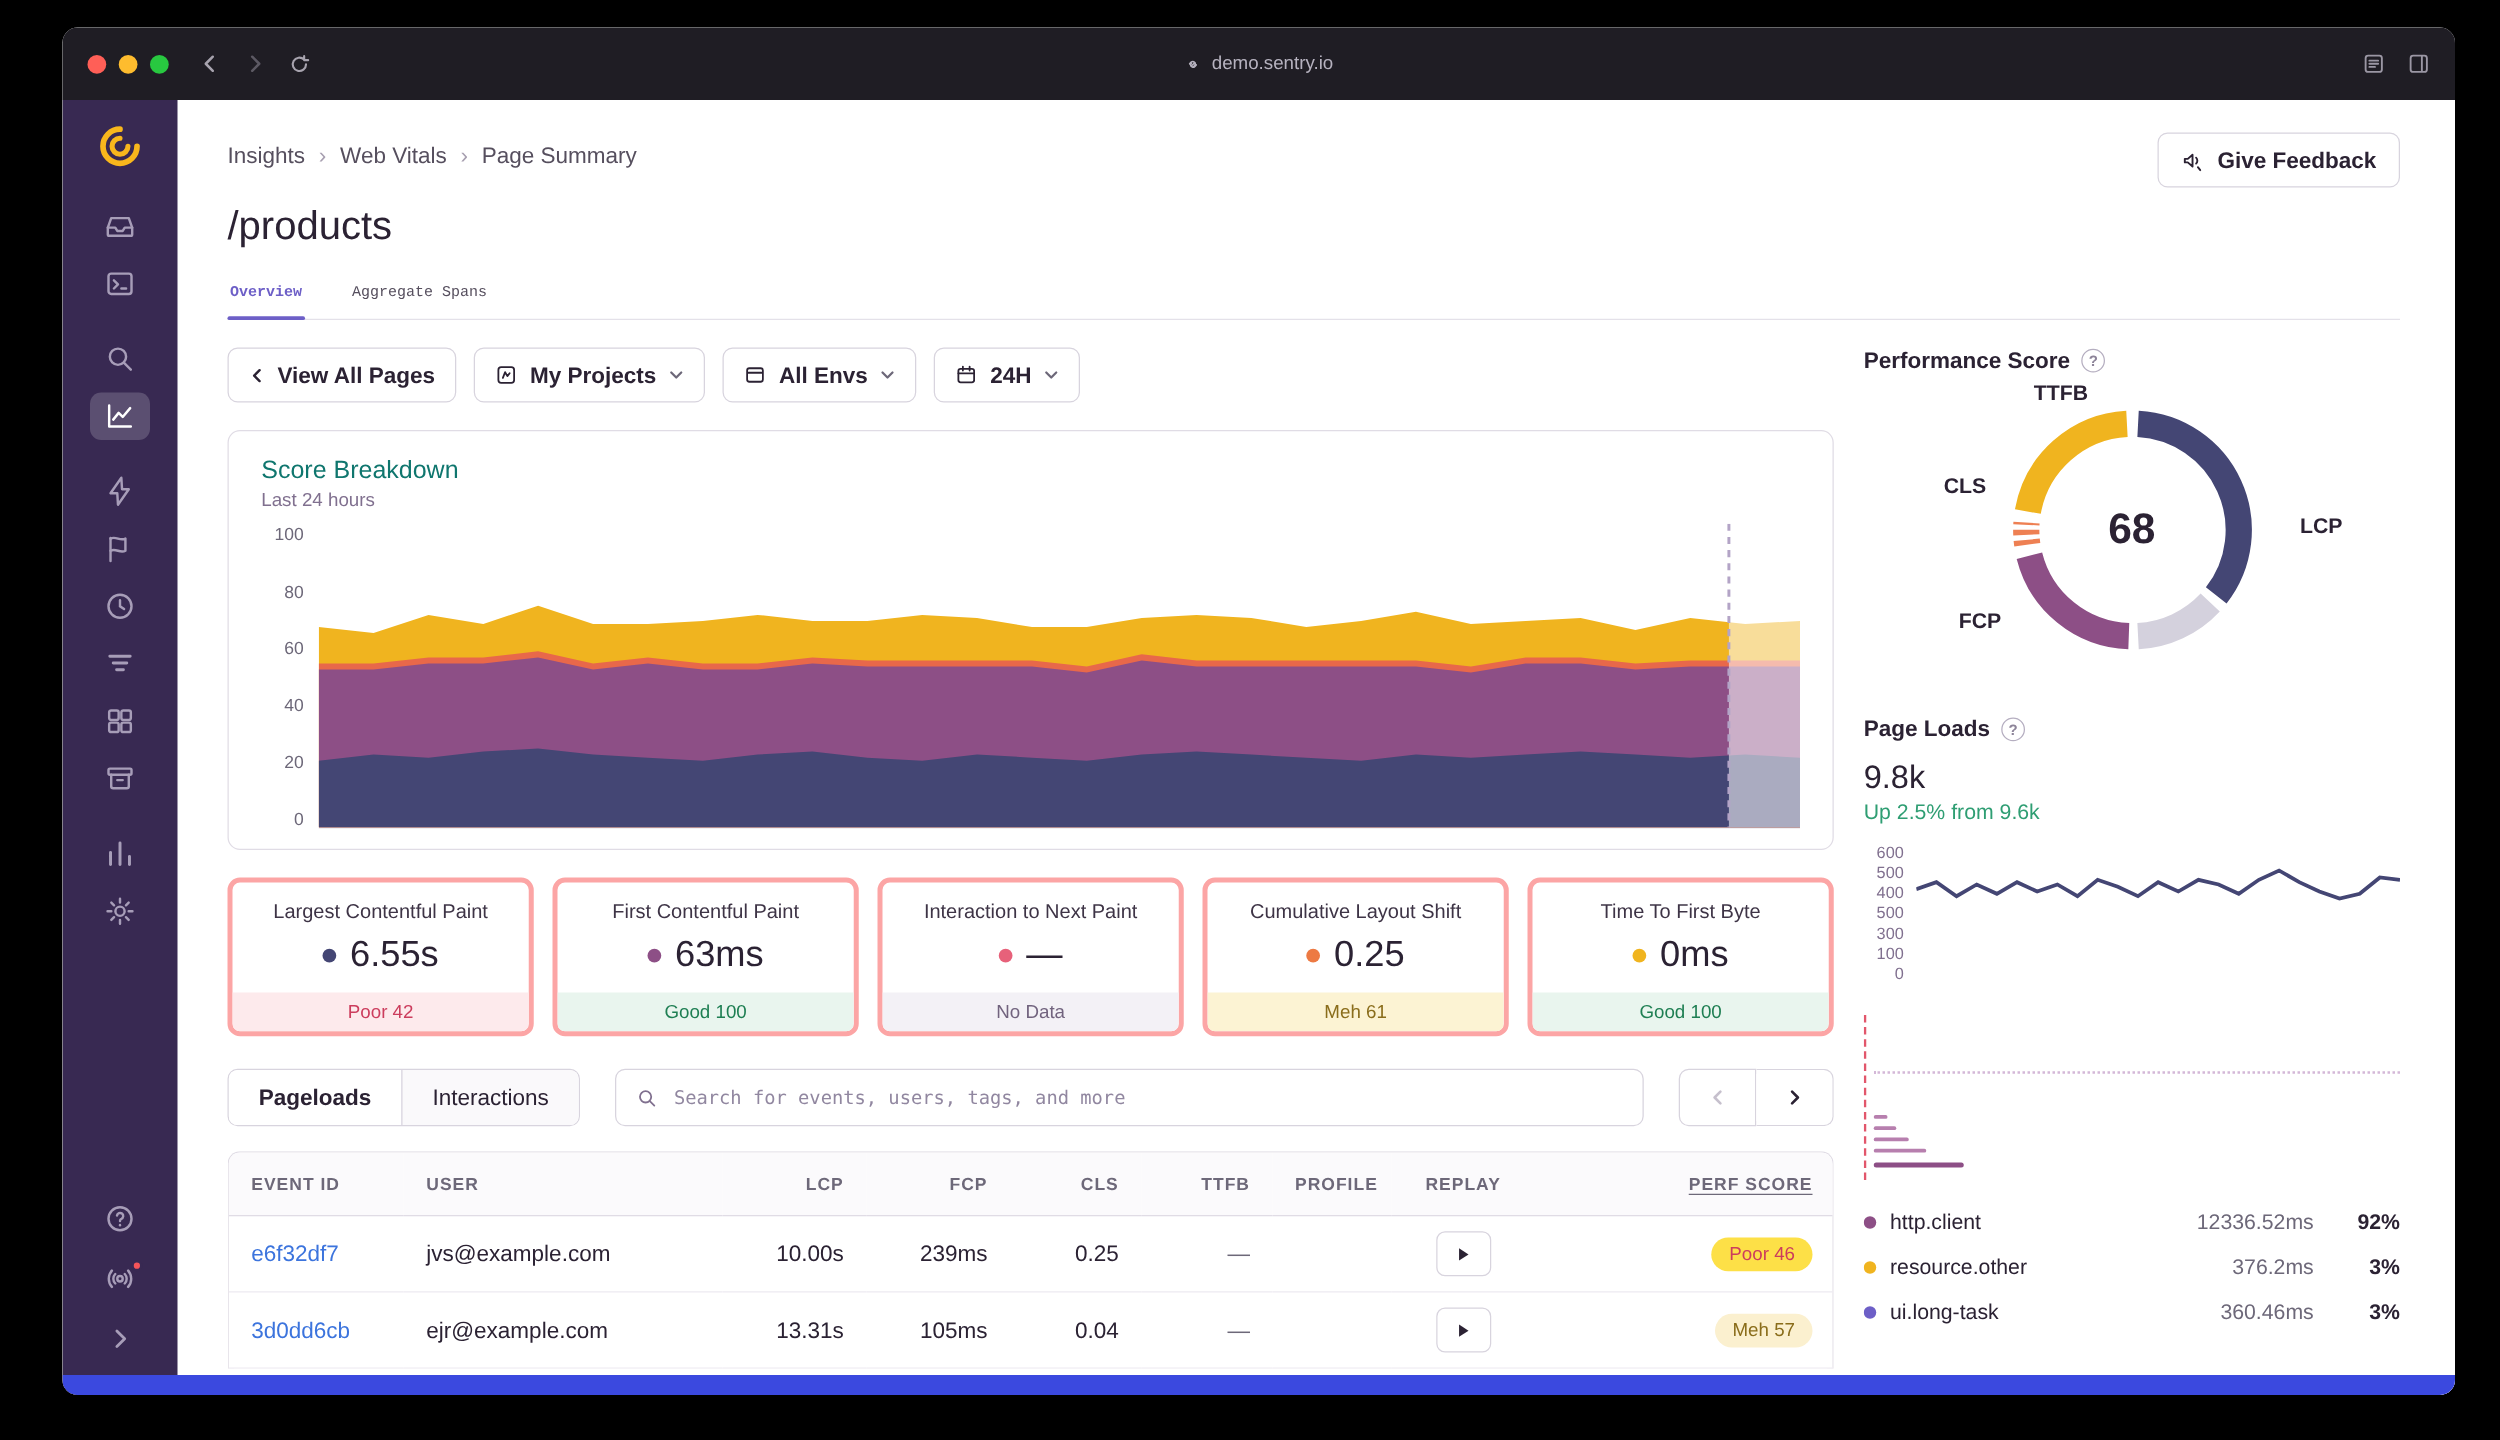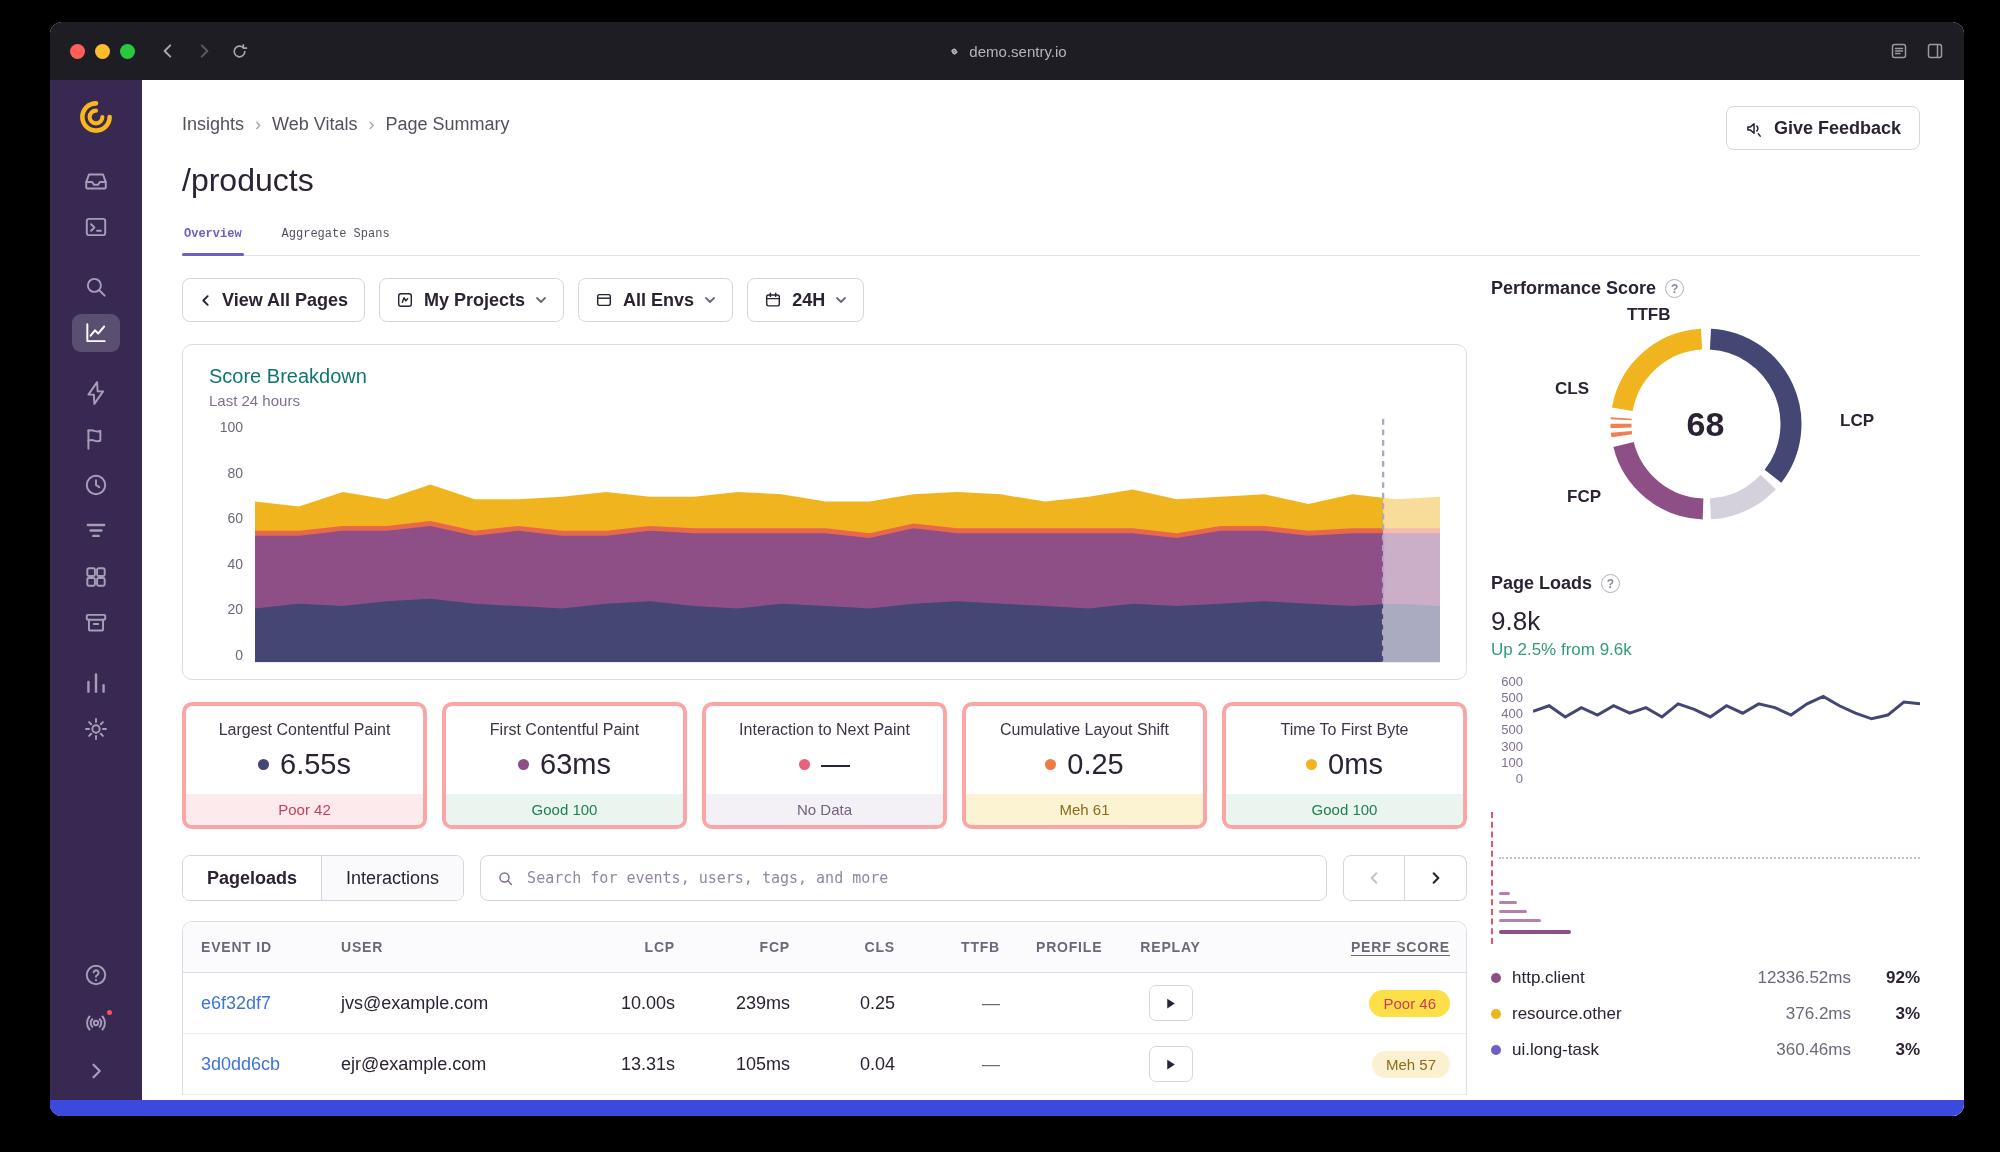--- a/index.html
+++ b/index.html
@@ -56,21 +56,21 @@
   .vcard{flex:1;border:4px solid #fca5a5;border-radius:10px;overflow:hidden;background:#fff;display:flex;flex-direction:column;text-align:center}
   .vcard-title{font-size:16px;color:#3e3446;margin-top:15px}
   .vcard-value{display:flex;align-items:center;justify-content:center;gap:11px;font-size:29px;color:#2b2233;font-weight:500;margin:9px 0 13px}
   .dot{width:11px;height:11px;border-radius:50%;flex:0 0 auto}
   .vcard-footer{margin-top:auto;font-size:15px;padding:7px 0}
   .f-poor{background:#fdeaec;color:#cc3d5d}
   .f-good{background:#e9f5ee;color:#1f7f53}
   .f-none{background:#f3f1f6;color:#71637e}
   .f-meh{background:#fcf3d3;color:#8a6d1b}
   
-  .tctrl{display:flex;gap:16px;margin-top:26px;align-items:flex-start}
+  .tctrl{display:flex;gap:28px;margin-top:26px;align-items:flex-start}
   .seg{display:flex;border:1px solid #d8d4de;border-radius:8px;overflow:hidden;height:46px;flex:0 0 auto}
   .seg-btn{padding:0 24px;display:flex;align-items:center;font-size:18px;color:#2b2233;background:#fff;border:none;font-family:inherit}
   .seg-btn.active{font-weight:700}
   .seg-btn.inactive{border-left:1px solid #d8d4de;background:#faf9fb}
   .search-box{flex:1;height:46px;border:1px solid #d8d4de;border-radius:8px;display:flex;align-items:center;padding:0 16px;gap:13px;color:#80708f;background:#fff}
   .search-box input{border:none;outline:none;flex:1;font-family:"DejaVu Sans Mono",monospace;font-size:15px;color:#2b2233;background:transparent}
   .search-box input::placeholder{color:#9187a0}
   .pager{display:flex;height:46px}
   .pager-btn{width:62px;display:flex;align-items:center;justify-content:center;border:1px solid #d8d4de;background:#fff}
   .pager-btn.prev{border-radius:8px 0 0 8px;color:#c6c0cd}

